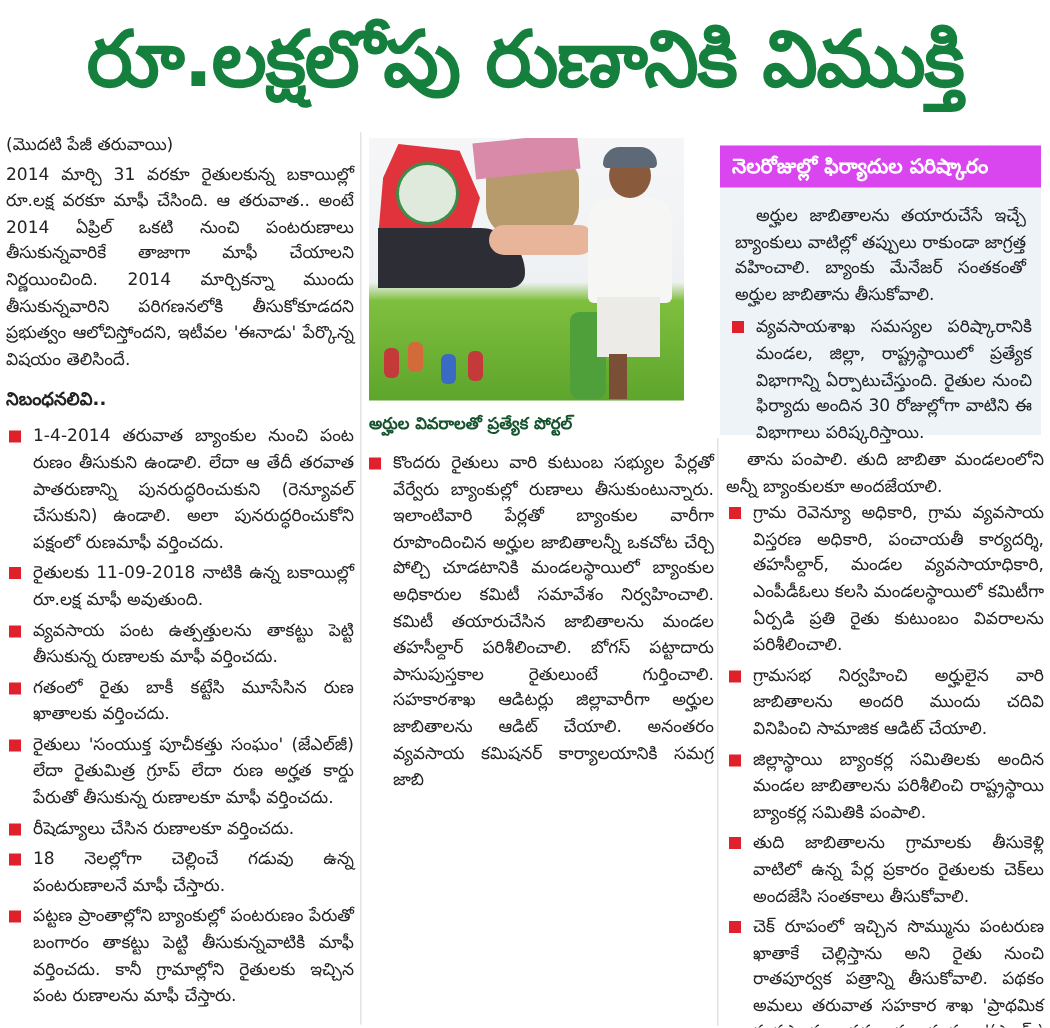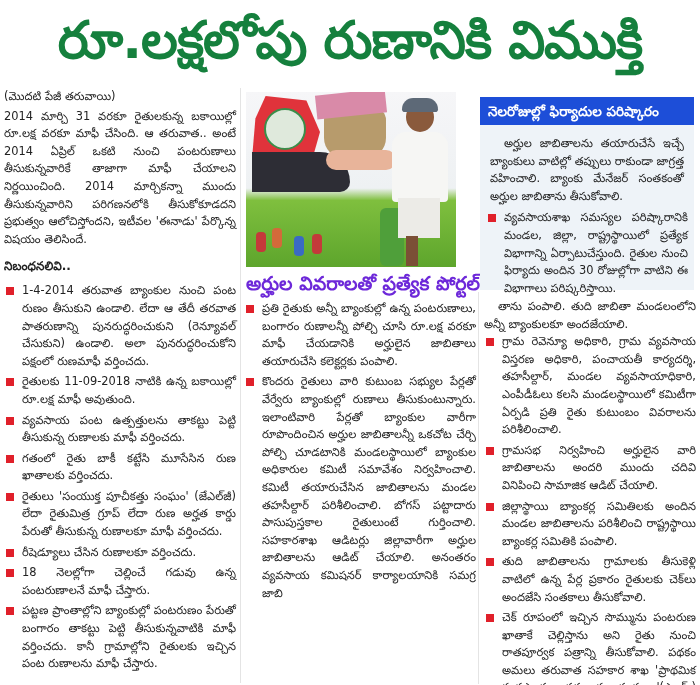--- a/index.html
+++ b/index.html
@@ -24,23 +24,23 @@
   .bag{position:absolute;left:78px;top:16px;width:62px;height:50px;background:#b79b6c;border-radius:12px 12px 20px 20px;}
   .cash{position:absolute;left:70px;top:0px;width:70px;height:24px;background:#d98aa8;transform:rotate(-6deg);}
   .farmer{position:absolute;left:142px;top:6px;width:64px;height:168px;}
   .head{position:absolute;left:18px;top:4px;width:28px;height:30px;border-radius:50%;background:#8a5a3c;}
   .turban{position:absolute;left:14px;top:0;width:36px;height:14px;border-radius:16px 16px 4px 4px;background:#5d6977;}
   .shirt{position:absolute;left:4px;top:34px;width:56px;height:70px;background:#f6f6f4;border-radius:14px 14px 4px 4px;}
   .dhoti{position:absolute;left:10px;top:100px;width:42px;height:40px;background:#ecebe7;}
   .leg{position:absolute;left:18px;top:138px;width:12px;height:30px;background:#7b4f36;}
   .seed{position:absolute;left:-8px;top:110px;width:24px;height:58px;background:#4f9f3a;border-radius:6px;}
   .worker{position:absolute;width:10px;height:20px;border-radius:4px;}
-  .caption{position:absolute;left:246px;top:272px;width:230px;font-weight:bold;font-size:19px;line-height:22px;color:#6d28d9;white-space:nowrap;}
+  .caption{position:absolute;left:246px;top:272px;width:230px;font-weight:bold;font-size:11px;line-height:22px;color:#14532d;white-space:nowrap;}
   .box{position:absolute;left:480px;top:97px;width:214px;height:193px;background:#eef3f8;}
-  .box-title{background:#1d4ed8;color:#fff;font-weight:bold;font-size:13.5px;line-height:28px;height:28px;padding-left:8px;white-space:nowrap;overflow:hidden;}
+  .box-title{background:#d946ef;color:#fff;font-weight:bold;font-size:13.5px;line-height:28px;height:28px;padding-left:8px;white-space:nowrap;overflow:hidden;}
   .box-body{padding:6px 6px 0 6px;font-size:11.4px;line-height:17.6px;}
   .box-body p{margin:4px;text-align:justify;}
   .divider{position:absolute;top:88px;width:1px;height:595px;background:#e4e4e4;}
 </style>
 </head>
 <body>
 
 <div class="headline">రూ.లక్షలోపు రుణానికి విముక్తి</div>
 
 <div class="col col1">
@@ -78,21 +78,20 @@
     <div class="dhoti"></div>
     <div class="leg"></div>
     <div class="head"></div>
     <div class="turban"></div>
   </div>
 </div>
 <div class="caption">అర్హుల వివరాలతో ప్రత్యేక పోర్టల్</div>
 
 <div class="col col2">
   <ul>
-    <li>ప్రతి రైతుకు అన్నీ బ్యాంకుల్లో ఉన్న పంటరుణాలు, బంగారం రుణాలన్నీ పోల్చి చూసి రూ.లక్ష వరకూ మాఫీ చేయడానికి అర్హులైన జాబితాలు తయారుచేసి కలెక్టర్లకు పంపాలి.</li>
     <li>కొందరు రైతులు వారి కుటుంబ సభ్యుల పేర్లతో వేర్వేరు బ్యాంకుల్లో రుణాలు తీసుకుంటున్నారు. ఇలాంటివారి పేర్లతో బ్యాంకుల వారీగా రూపొందించిన అర్హుల జాబితాలన్నీ ఒకచోట చేర్చి పోల్చి చూడటానికి మండలస్థాయిలో బ్యాంకుల అధికారుల కమిటీ సమావేశం నిర్వహించాలి. కమిటీ తయారుచేసిన జాబితాలను మండల తహసీల్దార్ పరిశీలించాలి. బోగస్ పట్టాదారు పాసుపుస్తకాల రైతులుంటే గుర్తించాలి. సహకారశాఖ ఆడిటర్లు జిల్లావారీగా అర్హుల జాబితాలను ఆడిట్ చేయాలి. అనంతరం వ్యవసాయ కమిషనర్ కార్యాలయానికి సమగ్ర జాబి</li>
   </ul>
 </div>
 
 <div class="divider" style="left:478px;top:292px;height:392px"></div>
 
 <div class="box">
   <div class="box-title">నెలరోజుల్లో ఫిర్యాదుల పరిష్కారం</div>
   <div class="box-body">
     <p class="ind">అర్హుల జాబితాలను తయారుచేసే ఇచ్చే బ్యాంకులు వాటిల్లో తప్పులు రాకుండా జాగ్రత్త వహించాలి. బ్యాంకు మేనేజర్ సంతకంతో అర్హుల జాబితాను తీసుకోవాలి.</p>

